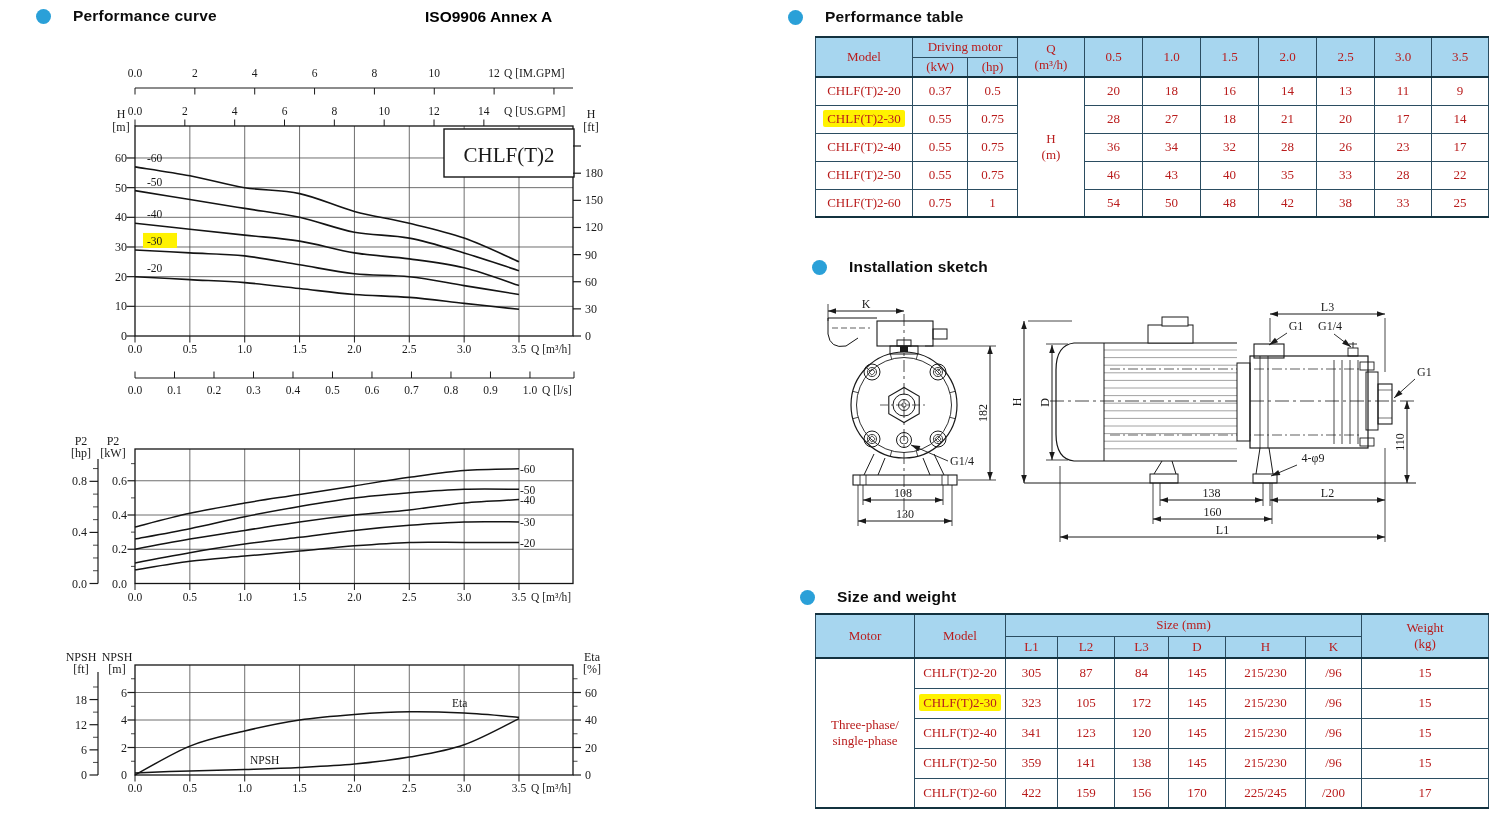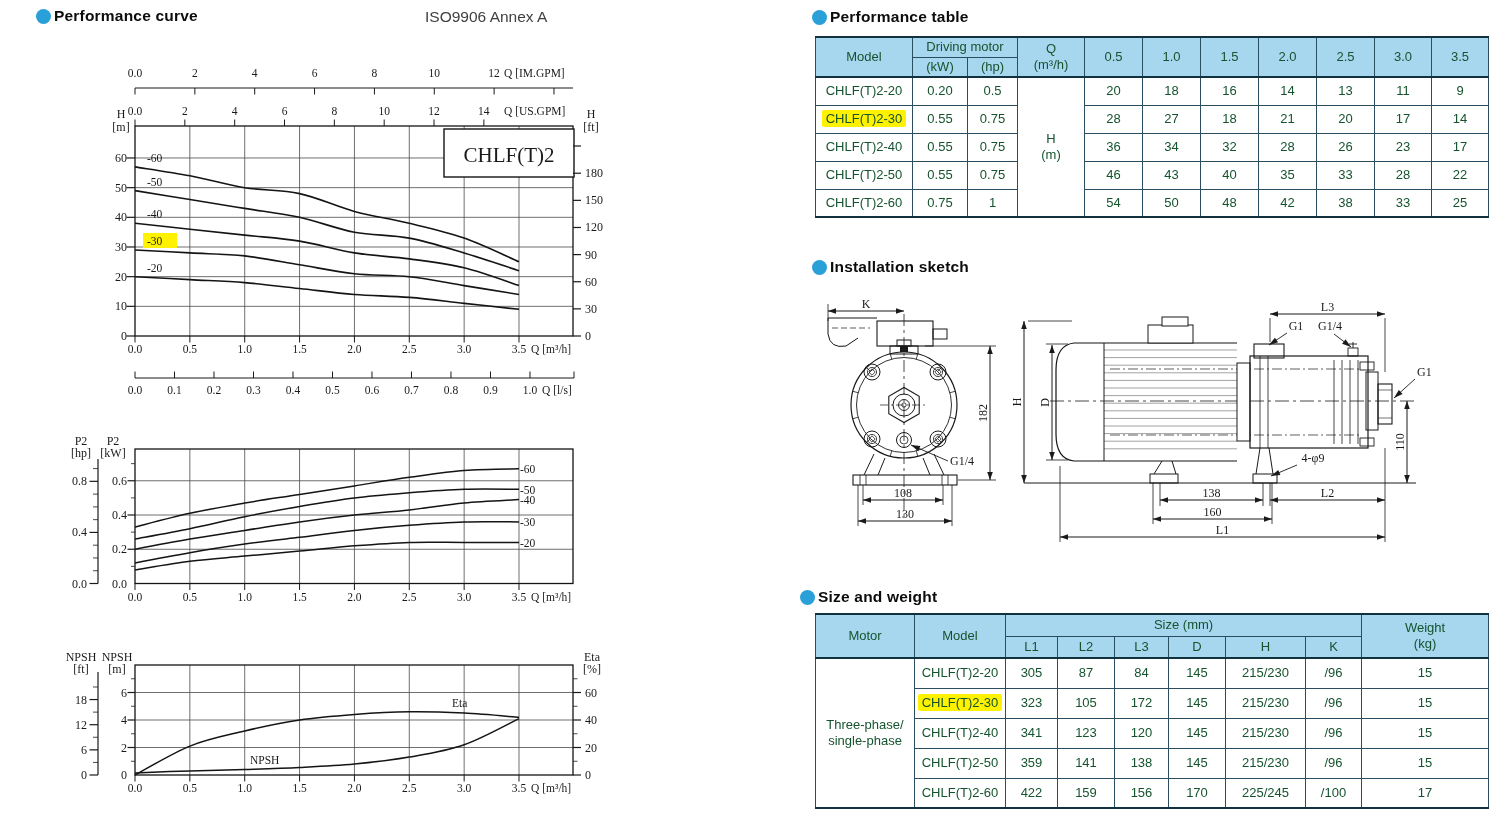--- a/index.html
+++ b/index.html
@@ -1,26 +1,26 @@
 <!DOCTYPE html>
 <html style="--accent: #2aa0d8; --hdr: #a7d6ef; --hl: #fff200;"><head>
 <meta charset="utf-8">
 <style>
   html,body{margin:0;padding:0;background:#fff;}
   #canvas{position:relative;width:1500px;height:826px;background:#fff;overflow:hidden;
           font-family:"Liberation Sans",sans-serif;color:#111;}
-  .sec-title{position:absolute;display:flex;align-items:center;gap:3px;
+  .sec-title{position:absolute;display:flex;align-items:center;gap:22px;
              font-weight:bold;font-size:15.5px;color:#0c0c0c;letter-spacing:.2px;}
   .dot{width:15px;height:15px;border-radius:50%;background:var(--accent);}
-  .iso{position:absolute;left:425px;top:8px;font-weight:normal;font-size:15.5px;color:#404040;}
+  .iso{position:absolute;left:425px;top:8px;font-weight:bold;font-size:15.5px;color:#000000;}
   svg{position:absolute;pointer-events:none;}
   #curves-svg text,#sketch-svg text{font-family:"Liberation Serif",serif;fill:#1a1a1a;}
   .twrap{position:absolute;}
   .dtable{border-collapse:collapse;table-layout:fixed;width:673px;
-          font-family:Liberation Sans, sans-serif;font-size:13px;color:#14532d;
+          font-family:Liberation Serif, serif;font-size:13px;color:#b91c1c;
           border-top:2.5px solid #13323f;border-bottom:2.5px solid #13323f;}
   .dtable th,.dtable td{border:1px solid #2b4d61;text-align:center;vertical-align:middle;
           font-weight:normal;padding:0;line-height:1.25;}
   .dtable th.hd{background:var(--hdr);}
   .dtable thead th.hb{border-bottom:2px solid #13323f;}
   #perf-table thead tr{height:20px;}
   #perf-table tbody tr{height:28px;}
   #size-table thead tr{height:22px;}
   #size-table tbody tr{height:30px;}
   .hl{background:var(--hl);padding:1px 4px;border-radius:2px;}
@@ -373,21 +373,21 @@
           <path d="M135.0,775.0C144.1,770.2 171.6,753.5 189.9,746.1C208.1,738.8 226.4,735.4 244.7,731.0C263.0,726.6 281.3,722.8 299.6,720.0C317.9,717.3 336.1,715.9 354.4,714.5C372.7,713.1 391.0,712.0 409.3,711.8C427.6,711.5 445.9,712.2 464.1,713.1C482.4,714.0 509.9,716.6 519.0,717.3" stroke="#141414" stroke-width="1.5" fill="none"></path>
           <text x="452" y="707" text-anchor="start" font-size="11.5">Eta</text>
         </g>
         <g>
           <path d="M135.0,772.9C144.1,772.6 171.6,771.4 189.9,770.9C208.1,770.3 226.4,770.1 244.7,769.5C263.0,768.9 281.3,768.4 299.6,767.4C317.9,766.5 336.1,765.7 354.4,764.0C372.7,762.3 391.0,760.3 409.3,757.1C427.6,753.9 445.9,751.2 464.1,744.8C482.4,738.3 509.9,723.0 519.0,718.6" stroke="#141414" stroke-width="1.5" fill="none"></path>
           <text x="250" y="764" text-anchor="start" font-size="11.5">NPSH</text>
         </g>
       </g>
     </svg>
 
-  <div class="sec-title" style="left:812px;top:8px">
+  <div class="sec-title" style="left:788px;top:8px">
     <span class="dot"></span>
     <span>Performance table</span>
   </div>
   <div class="twrap" style="left:815px;top:36px">
     <table class="dtable" id="perf-table">
         <colgroup>
           <col style="width: 97px;">
           <col style="width: 55px;">
           <col style="width: 50px;">
           <col style="width: 67px;">
@@ -413,21 +413,21 @@
             <th class="hd hb" rowspan="2">3.5</th>
           </tr>
           <tr>
             <th class="hd hb">(kW)</th>
             <th class="hd hb">(hp)</th>
           </tr>
         </thead>
         <tbody>
           <tr>
             <td>CHLF(T)2-20</td>
-            <td>0.20</td>
+            <td>0.37</td>
             <td>0.5</td>
             <td rowspan="5">H<br>(m)</td>
             <td>20</td>
             <td>18</td>
             <td>16</td>
             <td>14</td>
             <td>13</td>
             <td>11</td>
             <td>9</td>
           </tr>
@@ -748,20 +748,20 @@
             <td>/96</td>
             <td>15</td>
           </tr>
           <tr>
             <td>CHLF(T)2-60</td>
             <td>422</td>
             <td>159</td>
             <td>156</td>
             <td>170</td>
             <td>225/245</td>
-            <td>/100</td>
+            <td>/200</td>
             <td>17</td>
           </tr>
         </tbody>
       </table>
   </div>
 
 </div>
 
 </body></html>

